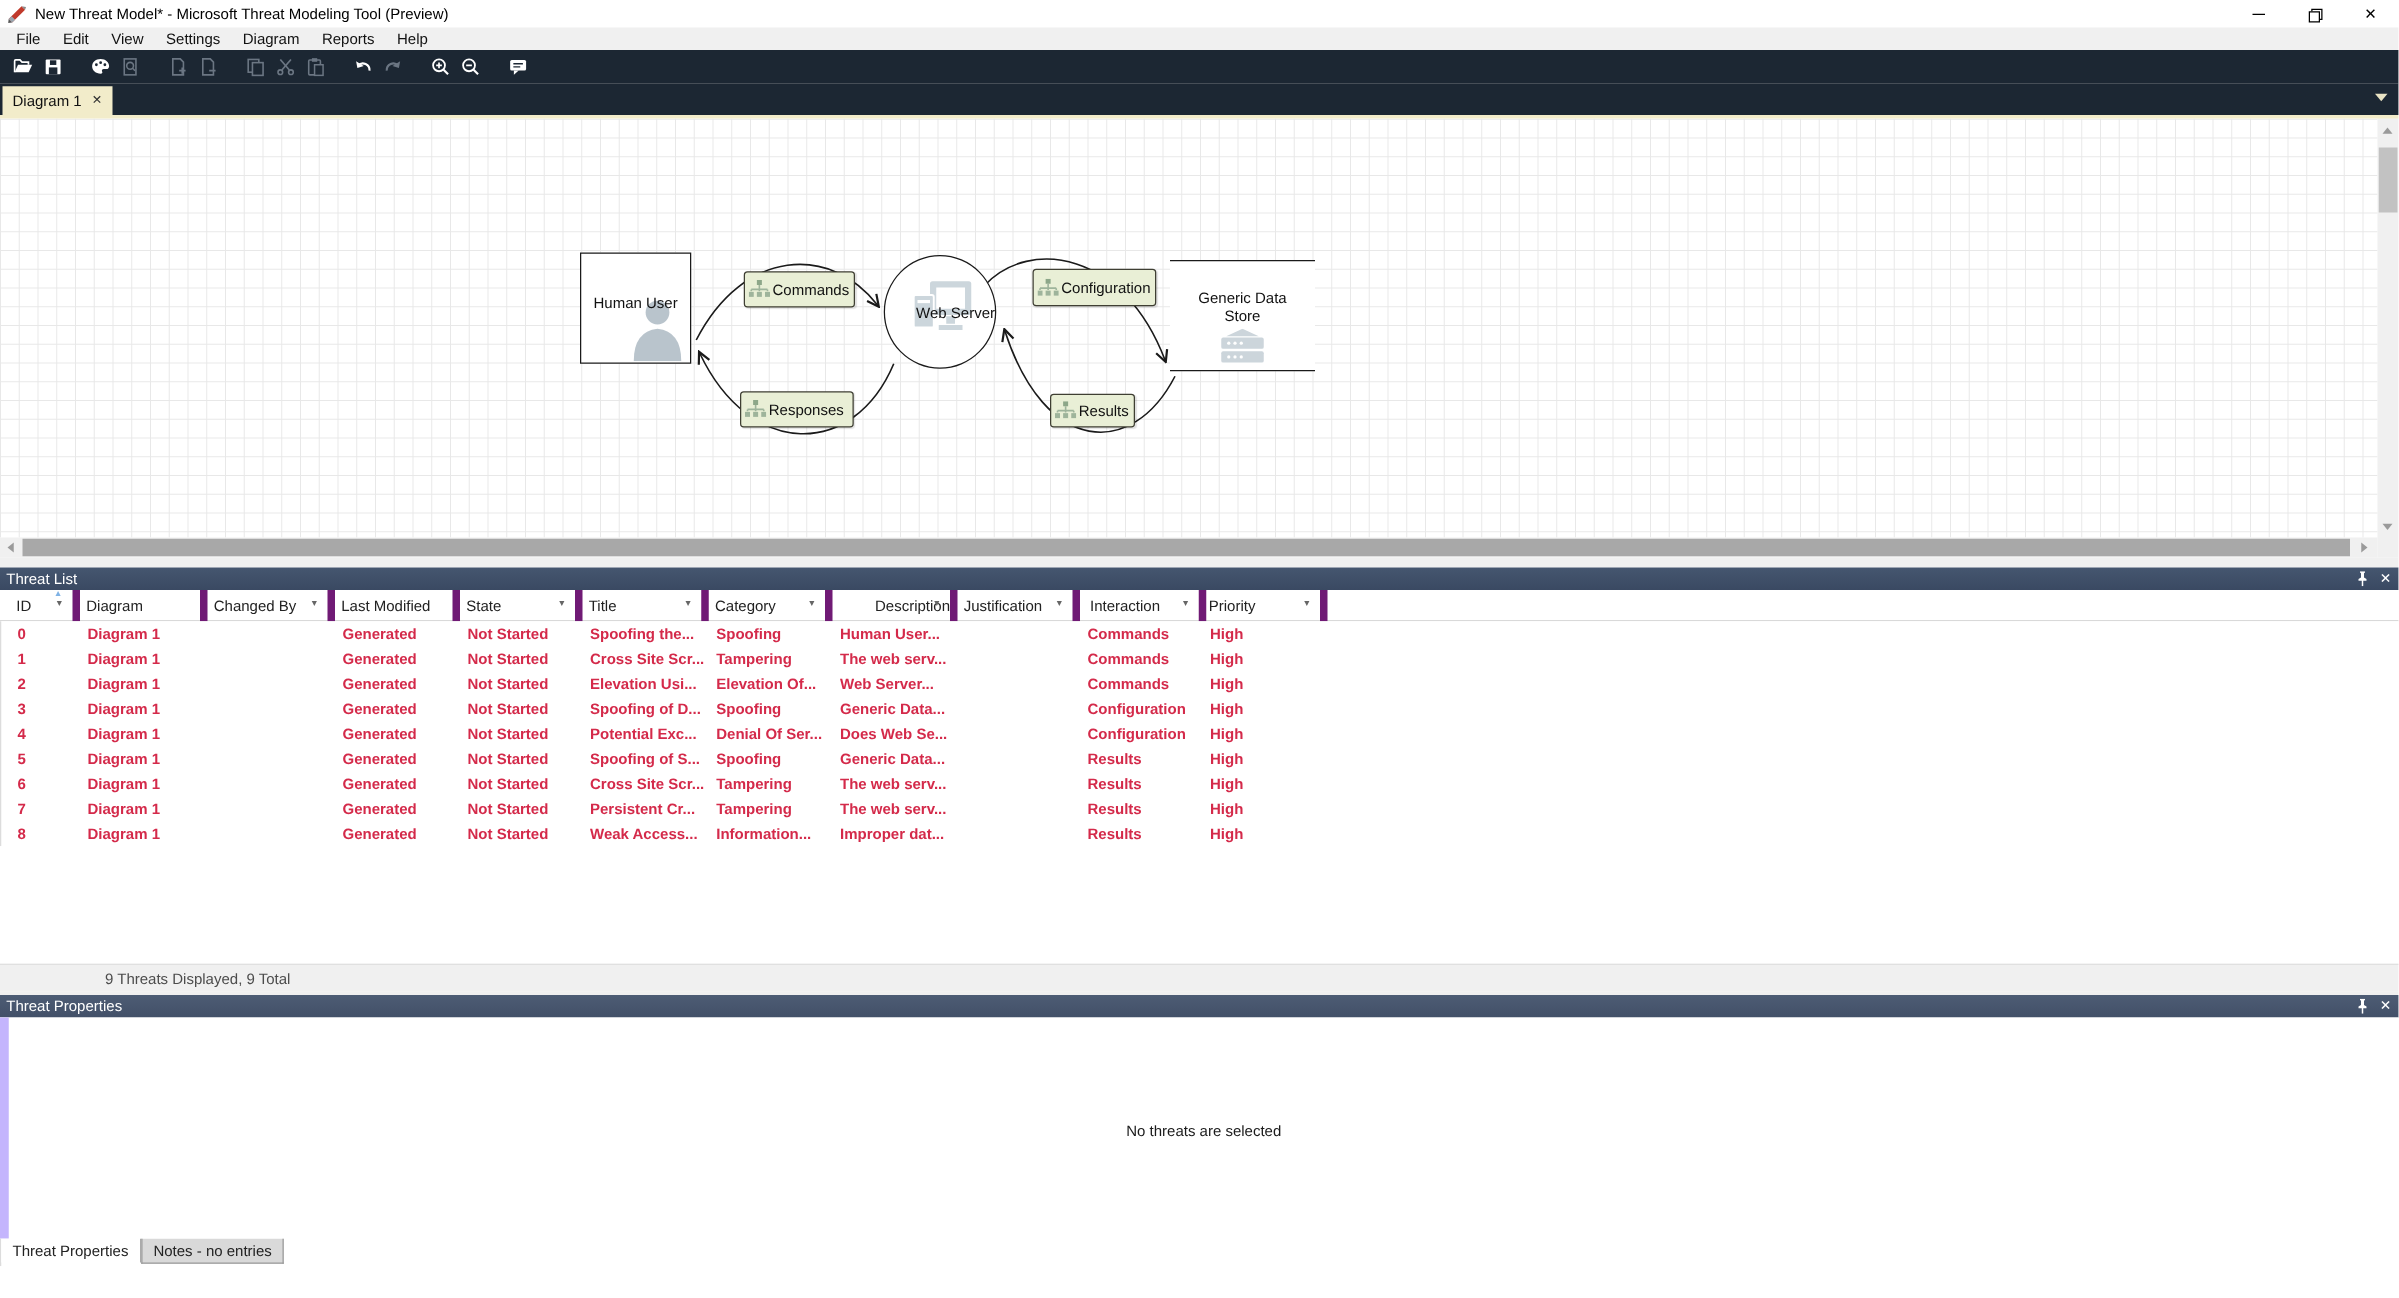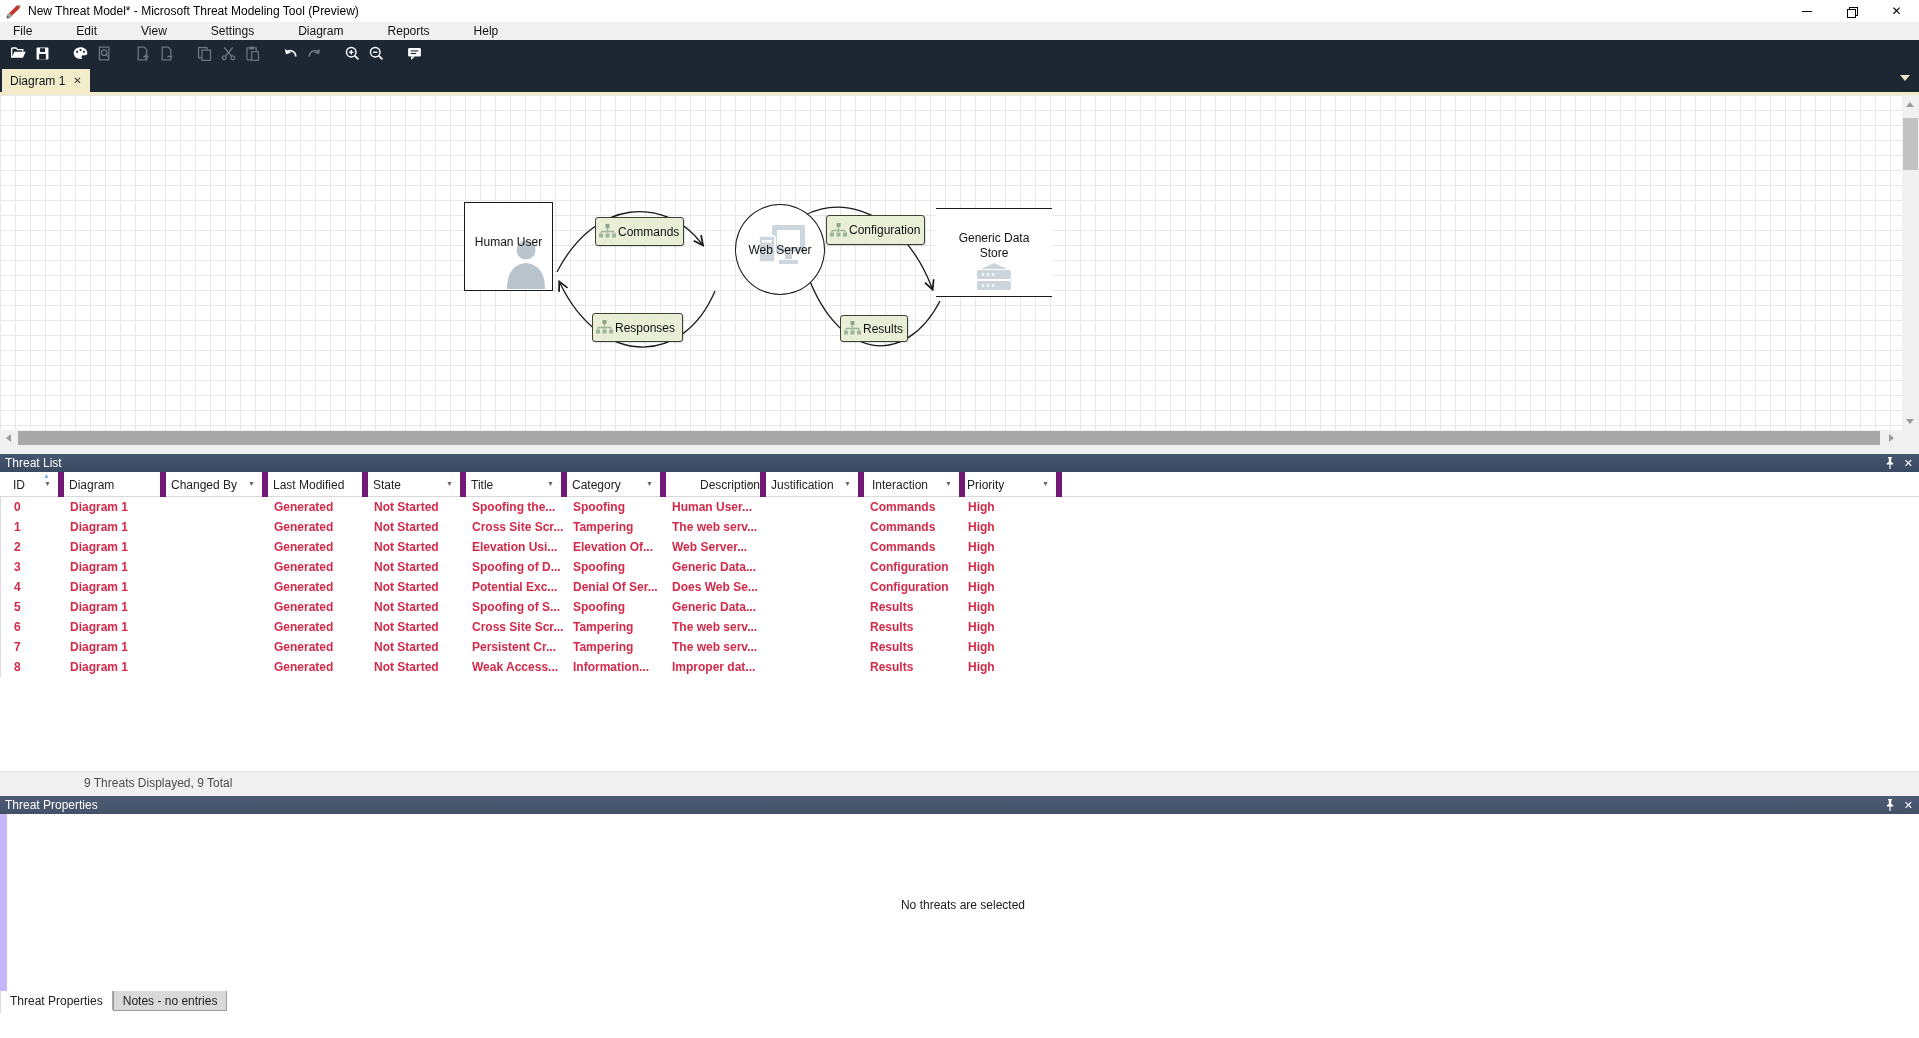--- a/index.html
+++ b/index.html
@@ -13,21 +13,21 @@
   .title-text{font-size:12px;color:#000;}
   .win-controls{position:absolute;right:0;top:0;height:22px;display:flex;}
   .win-btn{width:45px;height:22px;display:flex;align-items:center;justify-content:center;cursor:default;}
   .min-glyph{width:10px;height:1px;background:#000;display:block;}
   .restore-glyph{position:relative;width:9px;height:9px;}
   .restore-glyph .r1{position:absolute;left:2px;top:0;width:7px;height:7px;border:1px solid #000;background:#fff;}
   .restore-glyph .r2{position:absolute;left:0;top:2px;width:7px;height:7px;border:1px solid #000;background:#fff;}
   .close-glyph{font-size:12px;color:#000;line-height:1;}
   
   .menubar{position:absolute;left:0;top:22px;width:1919px;height:18px;background:#f0f0f0;
-           display:flex;align-items:center;padding-left:4px;box-sizing:border-box;gap:26px;}
+           display:flex;align-items:center;padding-left:4px;box-sizing:border-box;}
   .menu-item{padding:0 9px;font-size:12px;color:#111;height:18px;line-height:18px;}
   
   .toolbar{position:absolute;left:0;top:40px;width:1919px;height:27px;background:#1c2733;
            display:flex;align-items:center;padding-left:6px;box-sizing:border-box;}
   .tool-btn{width:24px;height:24px;display:flex;align-items:center;justify-content:center;color:#ffffff;}
   .tool-btn.group{margin-left:14px;}
   .tool-btn.disabled{color:#6b7683;}
   .tool-btn svg{width:17px;height:17px;}
   
   .tabrow{position:absolute;left:0;top:67px;width:1919px;height:25px;background:#1c2733;}
@@ -41,21 +41,21 @@
   .canvas{position:absolute;left:0;top:95px;width:1902px;height:335px;background:#fff;
           background-image:linear-gradient(#e8e8e8 1px,transparent 1px),
                            linear-gradient(90deg,#e8e8e8 1px,transparent 1px);
           background-size:15px 15px;overflow:hidden;}
   .flow-svg{position:absolute;left:0;top:0;width:1902px;height:335px;}
   .node{position:absolute;box-sizing:border-box;background:#fff;display:flex;align-items:center;
         justify-content:center;text-align:center;font-size:12px;color:#111;}
   .node-human{left:464px;top:107px;width:89px;height:89px;border:1.5px solid #1a1a1a;}
   .node-human .node-label{position:absolute;left:0;right:0;top:32px;}
   .human-icon{position:absolute;right:4px;bottom:1px;}
-  .node-web{left:735px;top:109px;width:90px;height:91px;border:1.5px solid #1a1a1a;border-radius:50%;}
+  .node-web{left:707px;top:109px;width:90px;height:91px;border:1.5px solid #1a1a1a;border-radius:50%;justify-content:flex-end;}
   .web-icon{position:absolute;left:22px;top:18px;}
   .node-web .node-label{position:relative;z-index:2;}
   .node-store{left:936px;top:113px;width:116px;height:89px;border-top:1.5px solid #1a1a1a;
               border-bottom:1.5px solid #1a1a1a;background:#fff;flex-direction:column;justify-content:flex-start;}
   .node-store .node-label{margin-top:22px;line-height:15px;width:90px;}
   .store-icon{margin-top:2px;}
   .flow-label{position:absolute;box-sizing:border-box;background:#e9efd6;border:1px solid #3f3f33;
               border-radius:3px;display:flex;align-items:center;font-size:12px;color:#111;
               padding:0 4px 0 3px;box-shadow:1px 1px 1px rgba(0,0,0,0.12);}
   .flow-label svg{margin-right:2px;flex:none;}

